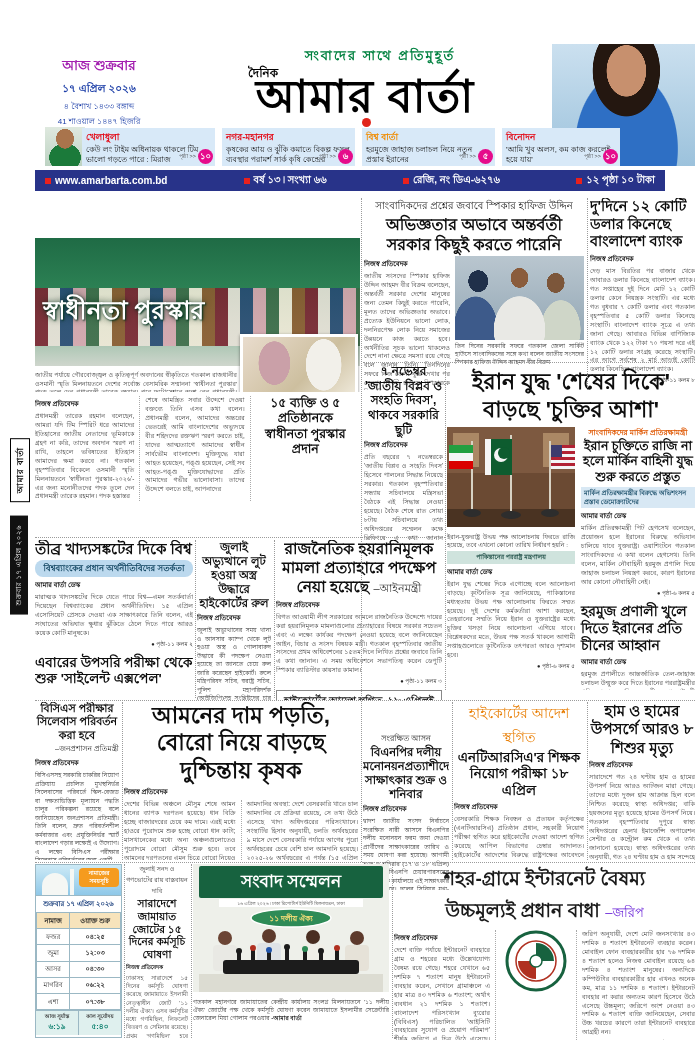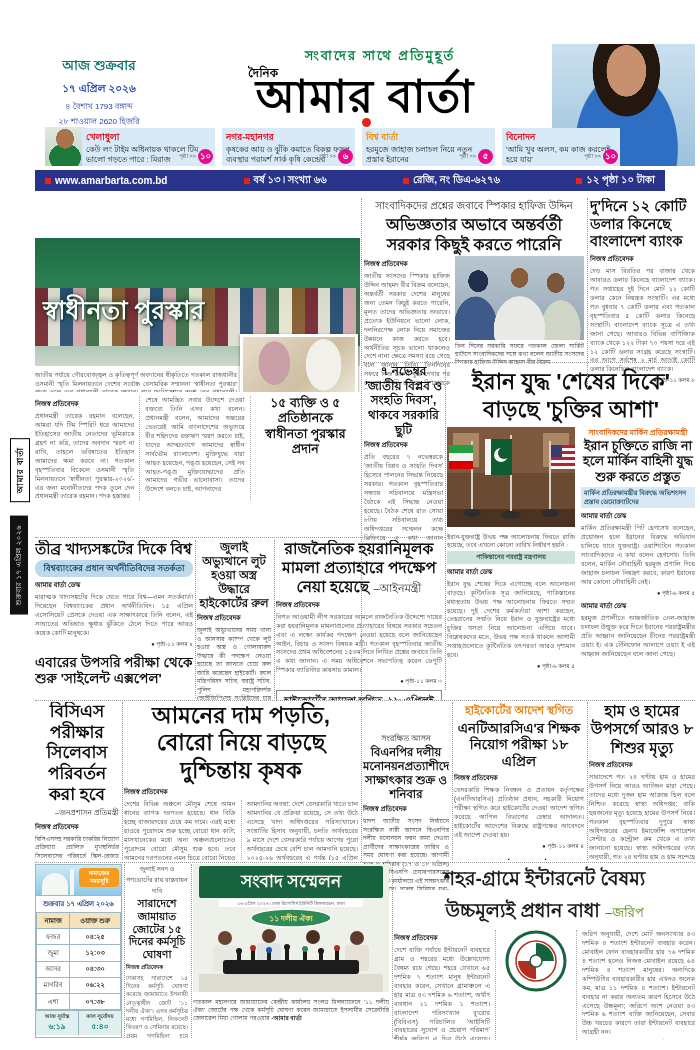--- a/index.html
+++ b/index.html
@@ -9,21 +9,21 @@
   .clip{overflow:hidden;}
   .body-text{font-size:6.3px;line-height:1.42;text-align:justify;color:#3a3a3a;}
   .byline{font-size:6.6px;font-weight:bold;color:#111;margin:2px 0 2px;}
   .pageref{font-size:5.7px;text-align:right;color:#222;margin-top:2px;}
   .hl{font-weight:bold;color:#0d0d0d;line-height:1.22;}
   .center{text-align:center;}
   .vsep{position:absolute;width:0;border-left:1px dotted #9b9b9b;}
   .hsep{position:absolute;height:0;border-top:1px dotted #9b9b9b;}
   
   .datebox{position:absolute;left:45px;top:55px;width:108px;text-align:center;}
-  .today{color:#0f766e;font-weight:bold;font-size:13.5px;}
+  .today{color:#a21caf;font-weight:bold;font-size:13.5px;}
   .d1{color:#1d3fa8;font-weight:bold;font-size:10.5px;margin-top:3px;}
   .d2{color:#1d3fa8;font-size:8px;margin-top:2px;}
   .tagline{position:absolute;left:240px;top:46px;width:280px;text-align:center;color:#00813f;font-weight:bold;font-size:13px;letter-spacing:2px;}
   .daily{position:absolute;left:248px;top:64px;font-size:12px;font-weight:bold;color:#000;}
   .logo{position:absolute;left:200px;top:62px;width:330px;text-align:center;font-size:45px;font-weight:900;color:#000;letter-spacing:1px;}
   .logo-dot{position:absolute;left:362px;top:118px;width:9px;height:9px;border-radius:50%;background:#e1251b;}
   .woman{position:absolute;left:552px;top:44px;width:143px;height:122px;background:
     radial-gradient(20px 26px at 52% 22%,#c7906e 98%,transparent),
     radial-gradient(34px 46px at 52% 22%,#241710 98%,transparent),
     radial-gradient(52px 78px at 52% 86%,#2e6fc4 98%,transparent),
@@ -108,32 +108,32 @@
   .fd-hl{font-size:15px;}
   .fd-sub{background:#bcd9ee;color:#174a66;font-size:8.5px;font-weight:bold;text-align:center;padding:1.5px 0;margin-top:2px;border-radius:8px;}
   .si-hl{font-size:13.5px;margin-top:6px;}
   .july{left:197px;top:540px;width:74px;height:160px;}
   .jl-hl{font-size:11.5px;}
   .law{left:276px;top:540px;width:166px;height:160px;}
   .lw-hl{font-size:15.5px;}
   .lw-attr{font-size:11px;font-weight:normal;color:#333;}
   
   .bcs{left:35px;top:702px;width:84px;height:158px;}
-  .bc-hl{font-size:17px;}
+  .bc-hl{font-size:11px;}
   .attr-line{font-size:7.5px;text-align:right;color:#222;margin-top:1px;}
   .aman{left:124px;top:702px;width:234px;height:158px;}
   .am-hl{font-size:22.5px;font-weight:900;}
   .am-cols{display:flex;margin-top:2px;}
   .am-cols>div{flex:1;}
   .am-cols>div+div{border-left:1px dotted #aaa;margin-left:5px;padding-left:5px;}
   .bnp{left:363px;top:732px;width:86px;height:158px;}
   .bn-kicker{font-size:8px;color:#222;}
   .bn-hl{font-size:11.5px;}
   .ntrca{left:454px;top:702px;width:130px;height:158px;}
-  .nt-kicker{font-size:11px;font-weight:bold;color:#e87e04;}
+  .nt-kicker{font-size:14px;font-weight:normal;color:#e87e04;}
   .nt-hl{font-size:13.5px;}
   .st-hl{font-size:15px;margin-top:5px;}
   .measles{left:589px;top:702px;width:106px;height:158px;}
   .ms-hl{font-size:15px;}
   
   .prayer{left:35px;top:864px;width:87px;height:174px;border:1px solid #9bb8c4;}
   .pr-head{height:30px;position:relative;background:linear-gradient(180deg,#cdeaf6,#8fc8e8);overflow:hidden;}
   .dome{position:absolute;left:6px;top:8px;width:26px;height:26px;border-radius:50% 50% 0 0;background:#f5f7f4;}
   .minaret{position:absolute;left:34px;top:4px;width:4px;height:26px;background:#f5f7f4;}
   .ribbon{position:absolute;right:2px;top:3px;width:40px;background:#f59b1e;border-radius:4px;color:#fff;font-size:5.8px;font-weight:bold;text-align:center;padding:2px 1px;line-height:1.3;}
@@ -148,34 +148,34 @@
   .pf-lab{font-size:5.4px;font-weight:bold;color:#333;}
   .pf-val{font-size:7.5px;font-weight:bold;color:#0a7f6d;}
   .jamaat{left:126px;top:864px;width:62px;height:174px;}
   .jm-kicker{font-size:6.3px;color:#333;}
   .jm-hl{font-size:10.5px;}
   .jm-body{font-size:5.8px;}
   .press{left:193px;top:864px;width:196px;height:176px;}
   .press-cap{font-size:6px;line-height:1.35;text-align:justify;color:#3a3a3a;margin-top:2px;}
   .internet{left:394px;top:864px;width:301px;height:176px;}
   .in-hl1{font-size:19px;font-weight:900;}
-  .in-attr{font-size:13px;font-weight:normal;color:#4d7c0f;}
+  .in-attr{font-size:13px;font-weight:normal;color:#6d28d9;}
   .in-cols{display:flex;margin-top:2px;}
   .in-c1{width:96px;}
   .in-c2{width:76px;margin-left:5px;padding-left:5px;border-left:1px dotted #aaa;text-align:center;}
   .in-c3{flex:1;margin-left:5px;padding-left:5px;border-left:1px dotted #aaa;}
 </style>
 </head>
 <body>
 
 <div class="datebox">
   <div class="today">আজ শুক্রবার</div>
   <div class="d1">১৭ এপ্রিল ২০২৬</div>
-  <div class="d2">৪ বৈশাখ 1793 বঙ্গাব্দ</div>
-  <div class="d2">২৮ শাওয়াল 2620 হিজরি</div>
+  <div class="d2">৪ বৈশাখ ১৪৩৩ বঙ্গাব্দ</div>
+  <div class="d2">41 শাওয়াল ১৪৪৭ হিজরি</div>
 </div>
 <div class="tagline">সংবাদের সাথে প্রতিমুহূর্ত</div>
 <div class="daily">দৈনিক</div>
 <div class="logo">আমার বার্তা</div>
 <div class="logo-dot"></div>
 <div class="woman"></div>
 <div class="cricketer"></div>
 
 <div class="teaser" style="left:82px;">
   <div class="sec">খেলাধুলা</div>
@@ -333,20 +333,21 @@
       <div class="body-text">ইরান যুদ্ধ শেষের দিকে এগোচ্ছে বলে আলোচনা বাড়ছে। কূটনৈতিক সূত্র জানিয়েছে, পাকিস্তানের মধ্যস্থতায় উভয় পক্ষ আলোচনায় ফিরতে সম্মত হয়েছে। দুই দেশের কর্মকর্তারা আশা করছেন, তেহরানের সম্মতি নিয়ে ইরান ও যুক্তরাষ্ট্রের মধ্যে চুক্তির খসড়া নিয়ে আলোচনা এগিয়ে যাবে। বিশ্লেষকদের মতে, উভয় পক্ষ সতর্ক থাকলে আগামী সপ্তাহগুলোতে কূটনৈতিক তৎপরতা আরও দৃশ্যমান হবে।</div>
       <div class="pageref">● পৃষ্ঠা-৬ কলম ৫</div>
     </div>
     <div class="ir-right">
       <div class="ud-kicker center">সাংবাদিকদের মার্কিন প্রতিরক্ষামন্ত্রী</div>
       <div class="hl ud-hl center">ইরান চুক্তিতে রাজি না হলে মার্কিন বাহিনী যুদ্ধ শুরু করতে প্রস্তুত</div>
       <div class="ud-sub">মার্কিন প্রতিরক্ষামন্ত্রীর বিরুদ্ধে অভিশংসন প্রস্তাব ডেমোক্র্যাটদের</div>
       <div class="byline">আমার বার্তা ডেস্ক</div>
       <div class="body-text">মার্কিন প্রতিরক্ষামন্ত্রী পিট হেগসেথ বলেছেন, প্রয়োজন হলে ইরানের বিরুদ্ধে অভিযান চালিয়ে যাবে যুক্তরাষ্ট্র। ওয়াশিংটনে গতকাল সাংবাদিকদের এ কথা বলেন হেগসেথ। তিনি বলেন, মার্কিন নৌবাহিনী হরমুজ প্রণালি দিয়ে জাহাজ চলাচল নিয়ন্ত্রণ করবে, কারণ ইরানের আর কোনো নৌবাহিনী নেই।</div>
       <div class="pageref">● পৃষ্ঠা-৬ কলম ৫</div>
+      <div class="hl hz-hl">হরমুজ প্রণালী খুলে দিতে ইরানের প্রতি চীনের আহ্বান</div>
       <div class="byline">আমার বার্তা ডেস্ক</div>
       <div class="body-text">হরমুজ প্রণালীতে আন্তর্জাতিক তেল-জাহাজ চলাচল উন্মুক্ত করে দিতে ইরানের পররাষ্ট্রমন্ত্রীর প্রতি আহ্বান জানিয়েছেন চীনের পররাষ্ট্রমন্ত্রী ওয়াং ই। এক টেলিফোন আলাপে ওয়াং ই এই আহ্বান জানিয়েছেন বলে জানা গেছে।</div>
 
     </div>
   </div>
 </div>
 
 <div class="abs clip food">
   <div class="hl fd-hl">তীব্র খাদ্যসঙ্কটের দিকে বিশ্ব</div>
   <div class="fd-sub">বিশ্বব্যাংকের প্রধান অর্থনীতিবিদের সতর্কতা</div>

